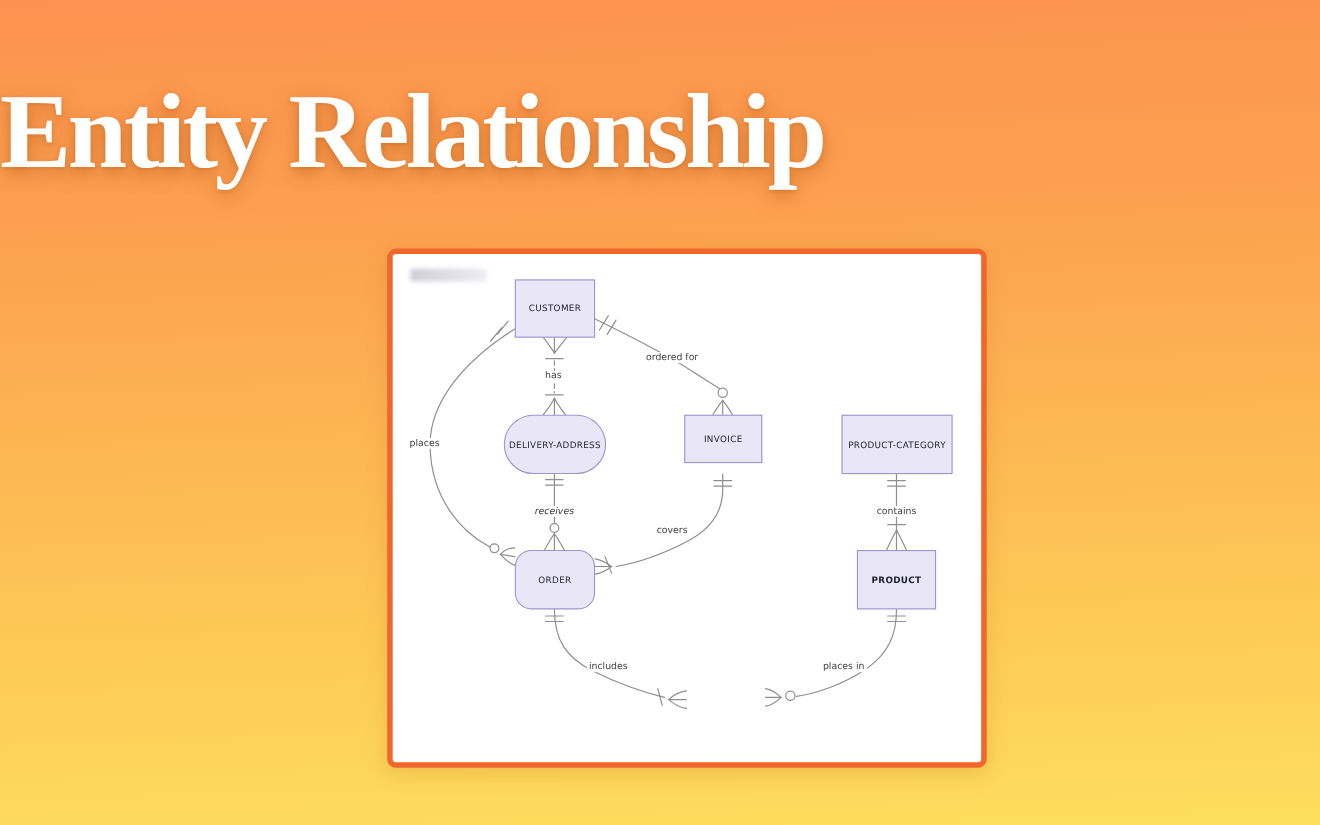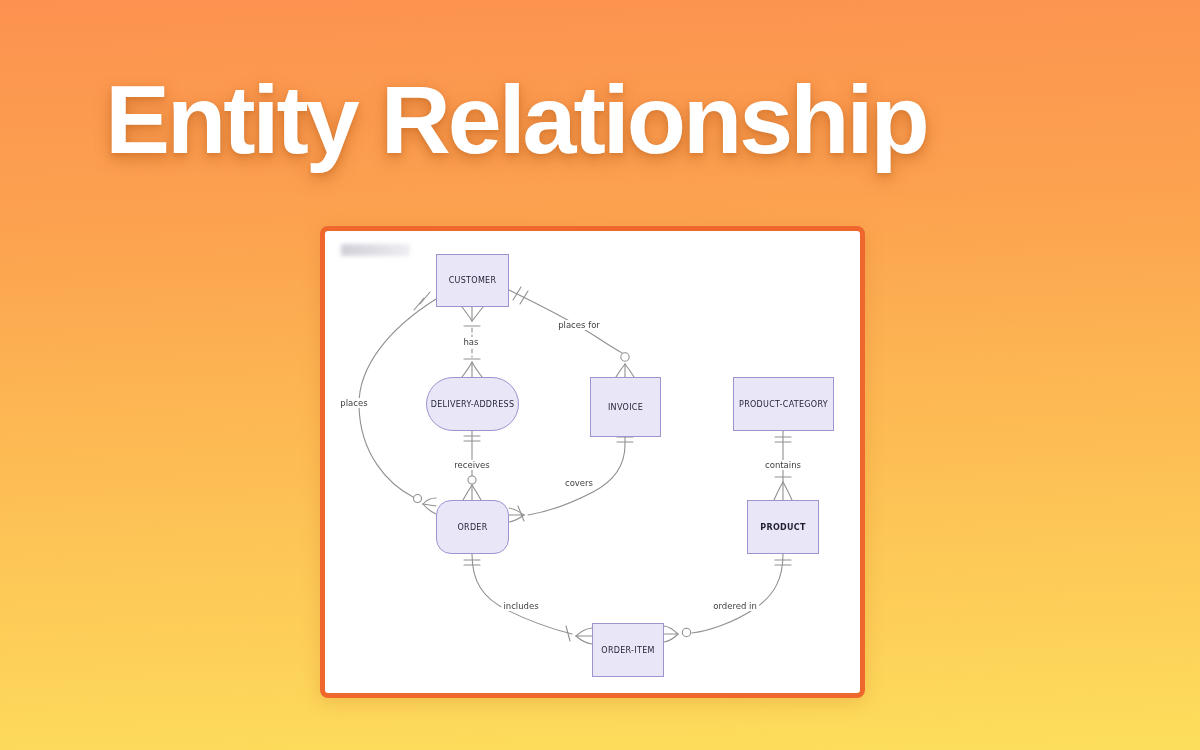--- a/index.html
+++ b/index.html
@@ -4,28 +4,28 @@
 <style>
   html,body{margin:0;padding:0;}
   body{
     width:1200px;height:750px;overflow:hidden;position:relative;
     font-family:"DejaVu Sans","Liberation Sans",sans-serif;
     background:linear-gradient(178deg,#fc9250 0%,#fca34f 30%,#fdc155 65%,#fdde5c 100%);
   }
   .stage{position:absolute;inset:0;}
   .main-title{
     position:absolute;top:64px;left:0;width:1032px;
-    text-align:center;color:#ffffff;font-weight:bold;
+    color:#ffffff;font-weight:bold;
     font-size:97px;letter-spacing:-3px;
-    font-family:Liberation Sans, sans-serif;
+    font-family:Liberation Serif, serif;
     text-shadow:0 6px 16px rgba(186,92,26,.55),0 2px 4px rgba(190,100,30,.35);
     white-space:nowrap;
   }
   .card{
-    position:absolute;left:320px;top:226px;width:545px;height:472px;
+    position:absolute;left:352px;top:226px;width:545px;height:472px;
     box-sizing:border-box;background:#ffffff;
     border:5px solid #f0672e;border-radius:8px;
     box-shadow:0 4px 18px rgba(200,110,30,.25);
     padding-left:17px;
   }
   .diagram{position:absolute;left:-5px;top:-5px;width:545px;height:472px;}
   .diagram svg{position:absolute;left:0;top:0;}
   .watermark{
     position:absolute;left:21px;top:18px;width:69px;height:12px;
     background:linear-gradient(90deg,rgba(150,148,170,.45),rgba(170,168,190,.2));
@@ -38,29 +38,29 @@
     font-size:8px;letter-spacing:.3px;color:#1f1f33;
     text-align:center;
   }
   .rel-label{
     position:absolute;transform:translate(-50%,-50%);
     background:#ffffff;padding:0 2px;
     font-size:8.5px;color:#3f3f3f;white-space:nowrap;
   }
   .e-customer{left:116px;top:28px;width:73px;height:53px;}
   .e-delivery{left:106px;top:151px;width:93px;height:54px;border-radius:27px;}
-  .e-invoice{left:270px;top:151px;width:71px;height:60px;}
+  .e-invoice{left:270px;top:151px;width:71px;height:44px;}
   .e-prodcat{left:413px;top:151px;width:101px;height:54px;text-align:right;}
   .e-order{left:116px;top:274px;width:73px;height:54px;border-radius:15px;}
   .e-product{left:427px;top:274px;width:72px;height:54px;font-weight:bold;}
   .e-orderitem{left:272px;top:397px;width:72px;height:54px;}
   .l-has{left:151px;top:116px;}
   .l-liablefor{left:259px;top:99px;}
   .l-places{left:34px;top:177px;}
-  .l-receives{left:152px;top:239px;}
+  .l-receives{left:152px;top:239px;font-style:italic;}
   .l-covers{left:259px;top:257px;}
   .l-contains{left:463px;top:239px;text-align:center;}
   .l-includes{left:201px;top:380px;}
   .l-orderedin{left:415px;top:380px;}
 </style>
 </head>
 <body>
 
 <div class="stage">
 
@@ -187,26 +187,25 @@
           </g>
         </g>
       </svg>
 
       <div class="entity e-customer">CUSTOMER</div>
       <div class="entity e-delivery">DELIVERY-ADDRESS</div>
       <div class="entity e-invoice">INVOICE</div>
       <div class="entity e-prodcat">PRODUCT-CATEGORY</div>
       <div class="entity e-order">ORDER</div>
       <div class="entity e-product">PRODUCT</div>
-      <div class="entity e-orderitem">ORDER-ITEM</div>
 
       <div class="rel-label l-has">has</div>
-      <div class="rel-label l-liablefor">places for</div>
+      <div class="rel-label l-liablefor">ordered for</div>
       <div class="rel-label l-places">places</div>
       <div class="rel-label l-receives">receives</div>
       <div class="rel-label l-covers">covers</div>
       <div class="rel-label l-contains">contains</div>
       <div class="rel-label l-includes">includes</div>
-      <div class="rel-label l-orderedin">ordered in</div>
+      <div class="rel-label l-orderedin">places in</div>
 
     </div>
   </div>
 </div>
 
 </body></html>

